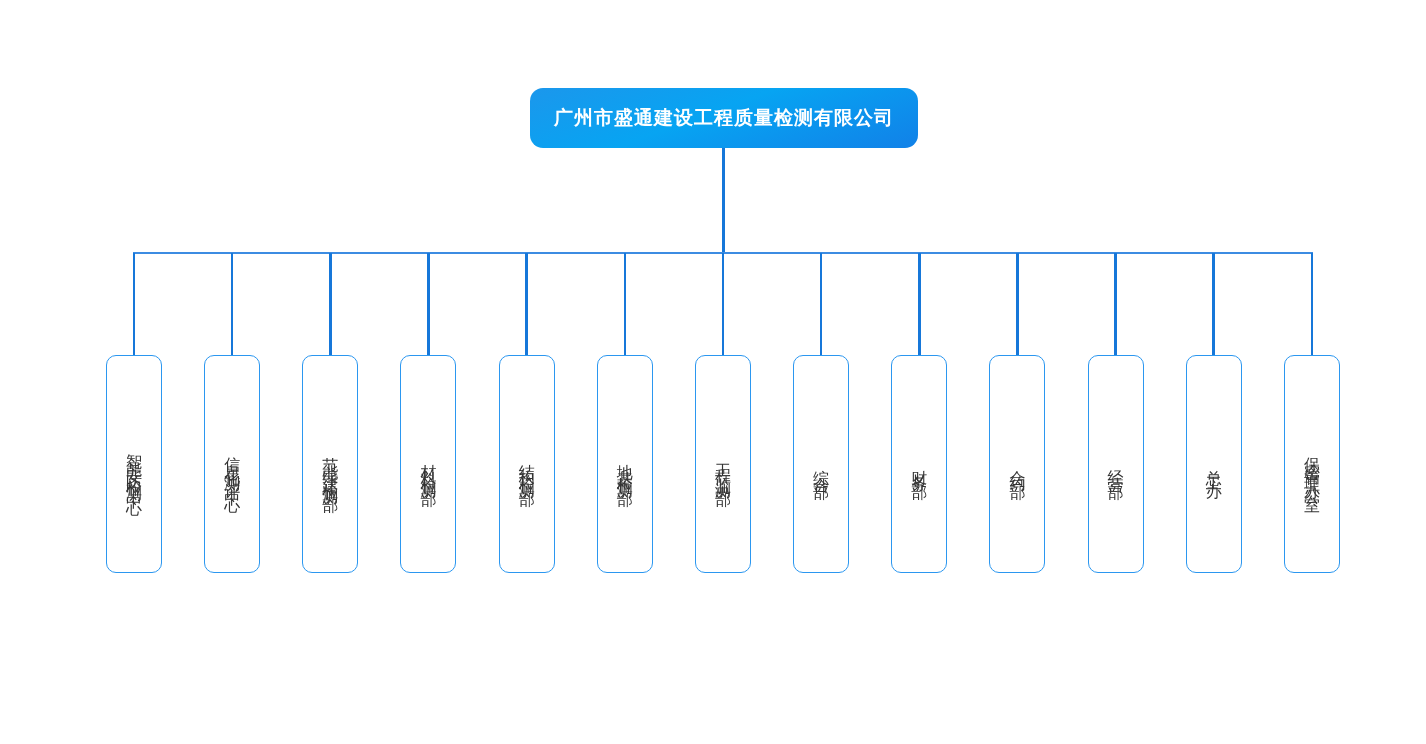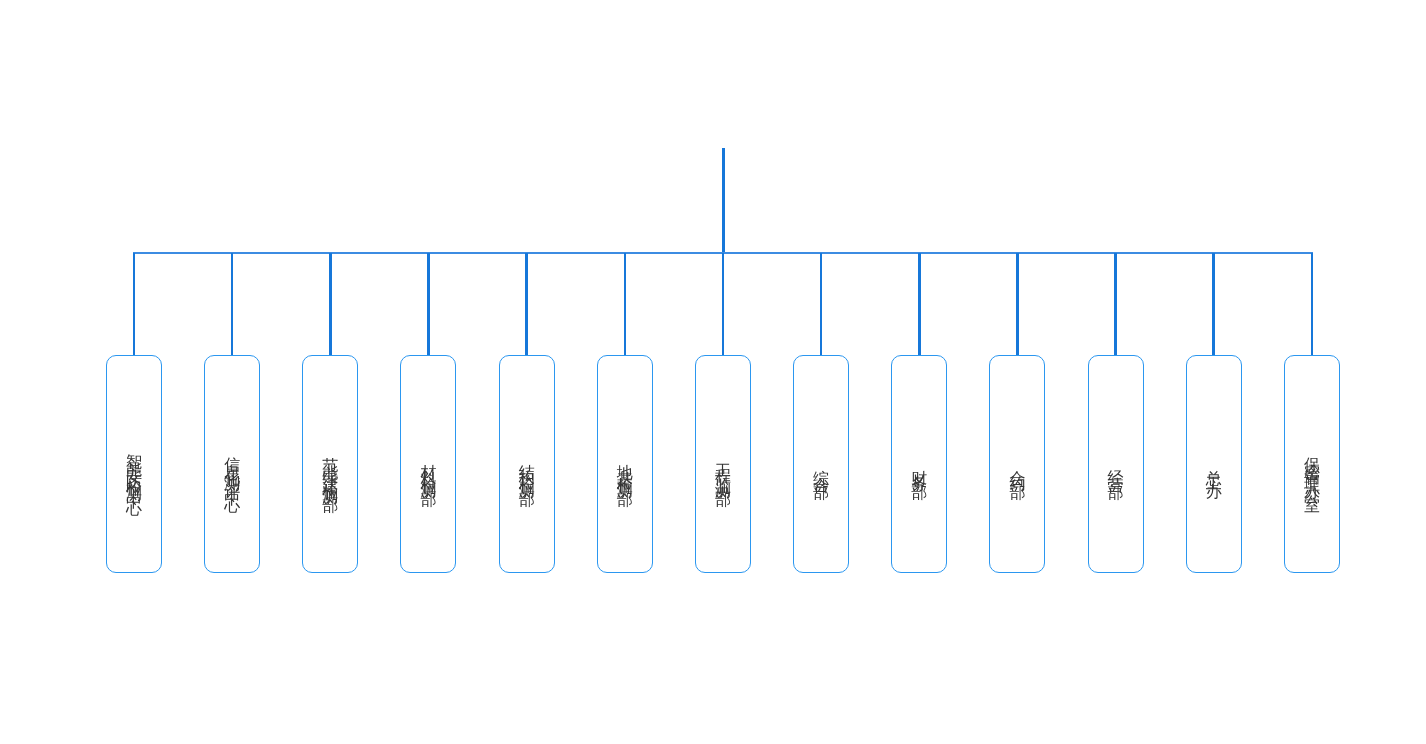--- a/index.html
+++ b/index.html
@@ -94,20 +94,23 @@
     color: #333333;
     font-weight: 500;
     transform: translateY(3px);
   }
 </style>
 </head>
 <body>
 
 <div class="canvas">
 
+  <div class="root-node">
+    <span class="root-label">广州市盛通建设工程质量检测有限公司</span>
+  </div>
 
   <div class="root-drop"></div>
   <div class="hline"></div>
 
   <div class="children-row" id="children-row">
     <div class="child-col">
       <div class="child-drop"></div>
       <div class="dept-node">
         <span class="dept-label">智能安防检测中心</span>
       </div>

